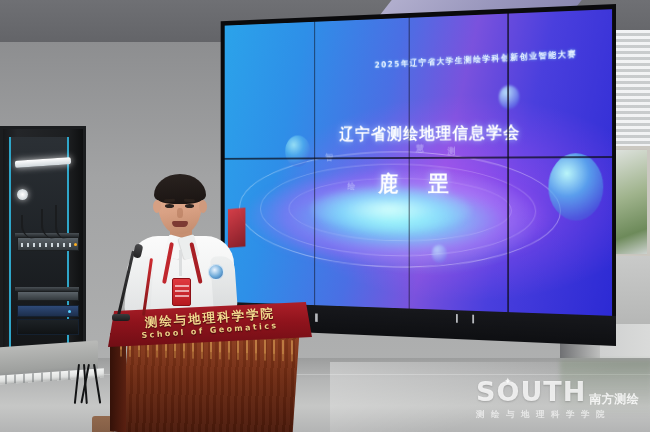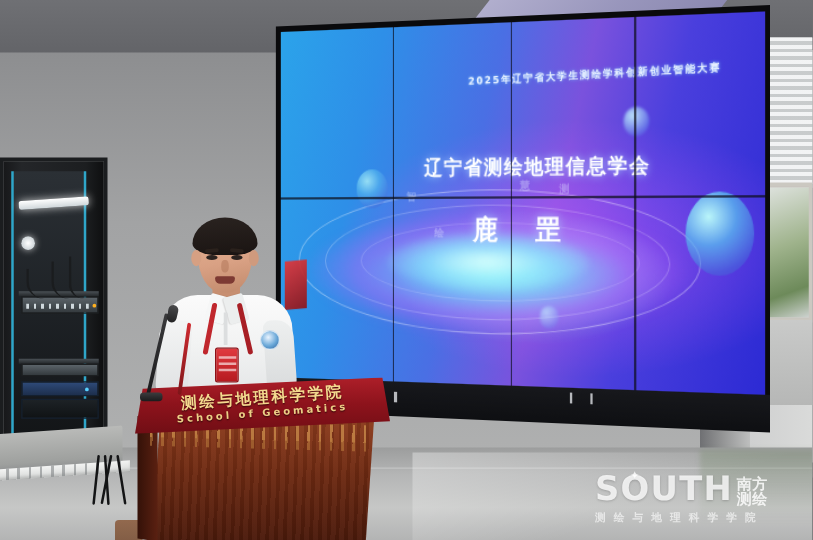--- a/index.html
+++ b/index.html
@@ -379,21 +379,21 @@
   }
 
   
   #watermark { position:absolute; left:476px; top:378px; width:174px; height:50px; z-index:20; }
   .wm-row { display:flex; align-items:flex-end; gap:3px; }
   .wm-south {
     color:rgba(255,255,255,.80); font-size:27px; font-weight:bold;
     letter-spacing:1px; line-height:1;
     text-shadow:0 1px 2px rgba(0,0,0,.18);
   }
-  .wm-cn { display:flex; flex-direction:column; line-height:1.02;align-items:flex-end; }
+  .wm-cn { display:flex; line-height:1.02;align-items:flex-end; }
   .wm-cn span {
     color:rgba(255,255,255,.82); font-size:12px; font-weight:bold; letter-spacing:.5px;
   }
   .wm-star {
     position:absolute; left:28px; top:-1px; width:9px; height:9px;
     color:rgba(255,255,255,.85); font-size:9px; line-height:9px;
   }
   .wm-tag {
     margin-top:4px; color:rgba(255,255,255,.62); font-size:8.5px;
     letter-spacing:6.5px; font-weight:bold;

